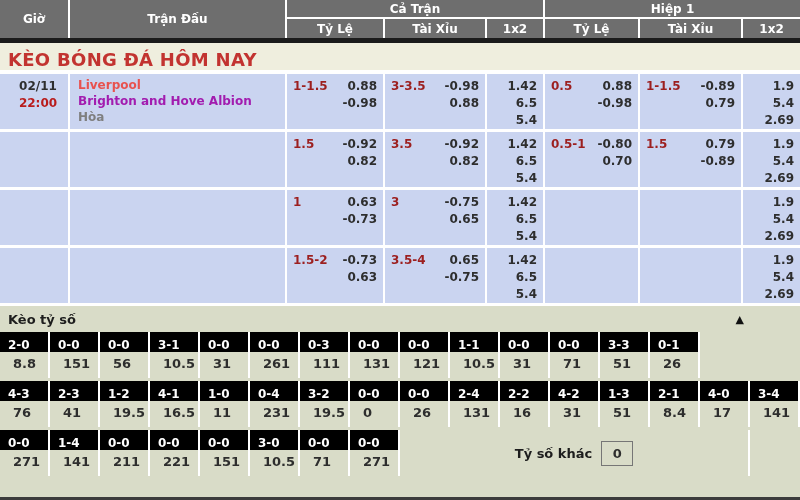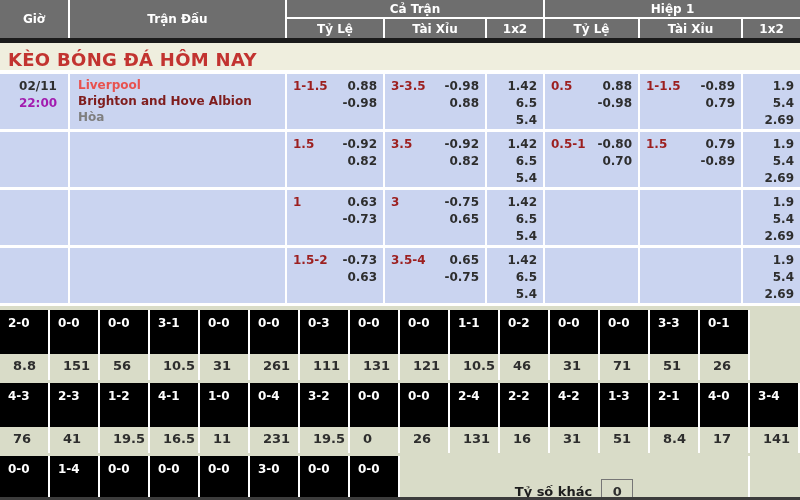--- a/index.html
+++ b/index.html
@@ -28,42 +28,42 @@
   .league-bar { height:24px; background:#b9b9b9; color:#15151f; font-size:13px; padding:4px 0 0 8px; }
 
   
   .odds td {
     background:#cad4f0; height:50px; vertical-align:top;
     border-right:2px solid #fff; border-bottom:3px solid #fff;
     font-size:12px; color:#2e2e2e;
   }
   .odds td.noR { border-right:none; }
   .time-cell { text-align:center; padding:4px 8px 0 16px; color:#000; line-height:17px; }
-  .time-red { color:#a21caf; }
+  .time-red { color:#b91c1c; }
   .match-cell { padding:3px 0 0 8px; line-height:16px; }
   .team-home { color:#e8524f; }
-  .team-away { color:#7f1d1d; }
+  .team-away { color:#a21caf; }
   .draw { color:#7f7f7f; }
   .odds-cell { padding:4px 6px 12px 6px; line-height:17px; }
   .l1 { display:flex; justify-content:space-between; }
   .hdp { color:#9c1f1f; }
   .l2 { text-align:right; }
   .x2-cell { text-align:right; padding:4px 6px 0 0; line-height:17px; }
 
   
   .score-section { background:#d9dcc8; height:202px; padding-top:4px; }
   .score-head {
     display:flex; justify-content:space-between; align-items:center;
     padding:2px 56px 5px 8px; font-size:13px; color:#1d1d1d;
   }
   .tri { font-size:11px; color:#111; cursor:pointer; }
   .score-row { display:flex; margin-bottom:3px; }
   .score-cells { display:flex; }
   .score-cell { width:50px; border-right:2px solid #fff; }
-  .score-box { background:#000; color:#fff; height:44px; line-height:26px; padding-left:8px; font-size:12px; }
+  .score-box { background:#000; color:#fff; height:20px; line-height:26px; padding-left:8px; font-size:12px; }
   .score-val { height:26px; padding:4px 0 0 13px; font-size:13px; color:#2e2e2e; }
   .other-cell {
     width:350px; border-right:2px solid #fff; display:flex;
     align-items:center; justify-content:center; gap:9px; font-size:13px; color:#1d1d1d;
   }
   .other-box {
     width:32px; height:25px; border:1px solid #767676; text-align:center;
     line-height:23px; font-size:13px; color:#2e2e2e; display:inline-block;
   }
   .score-tail { width:48px; }
@@ -272,20 +272,24 @@
       <td class="x2-cell noR">
         <div>1.9</div>
         <div>5.4</div>
         <div>2.69</div>
       </td>
     </tr>
   </tbody>
     </table>
 
   <div class="score-section">
+    <div class="score-head">
+      <span>Kèo tỷ số</span>
+      <span class="tri">▲</span>
+    </div>
     <div class="score-row score-cells">
         <div class="score-cell">
           <div class="score-box">2-0</div>
           <div class="score-val">8.8</div>
         </div>
         <div class="score-cell">
           <div class="score-box">0-0</div>
           <div class="score-val">151</div>
         </div>
         <div class="score-cell">
@@ -312,24 +316,20 @@
           <div class="score-box">0-0</div>
           <div class="score-val">131</div>
         </div>
         <div class="score-cell">
           <div class="score-box">0-0</div>
           <div class="score-val">121</div>
         </div>
         <div class="score-cell">
           <div class="score-box">1-1</div>
           <div class="score-val">10.5</div>
-        </div>
-        <div class="score-cell">
-          <div class="score-box">0-2</div>
-          <div class="score-val">46</div>
         </div>
         <div class="score-cell">
           <div class="score-box">0-0</div>
           <div class="score-val">31</div>
         </div>
         <div class="score-cell">
           <div class="score-box">0-0</div>
           <div class="score-val">71</div>
         </div>
         <div class="score-cell">

